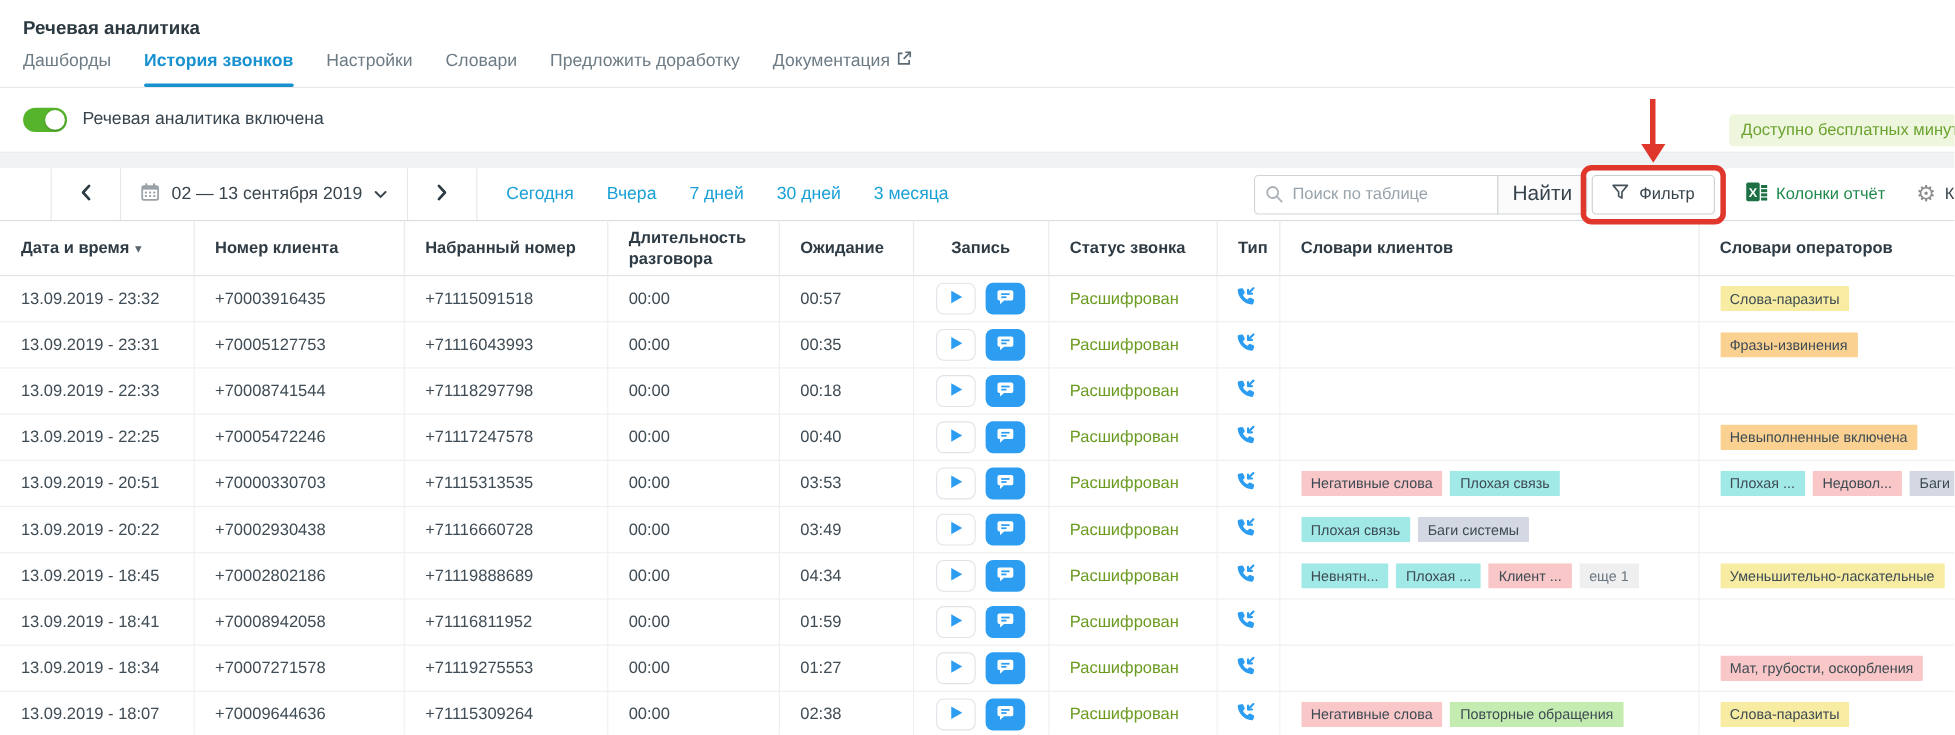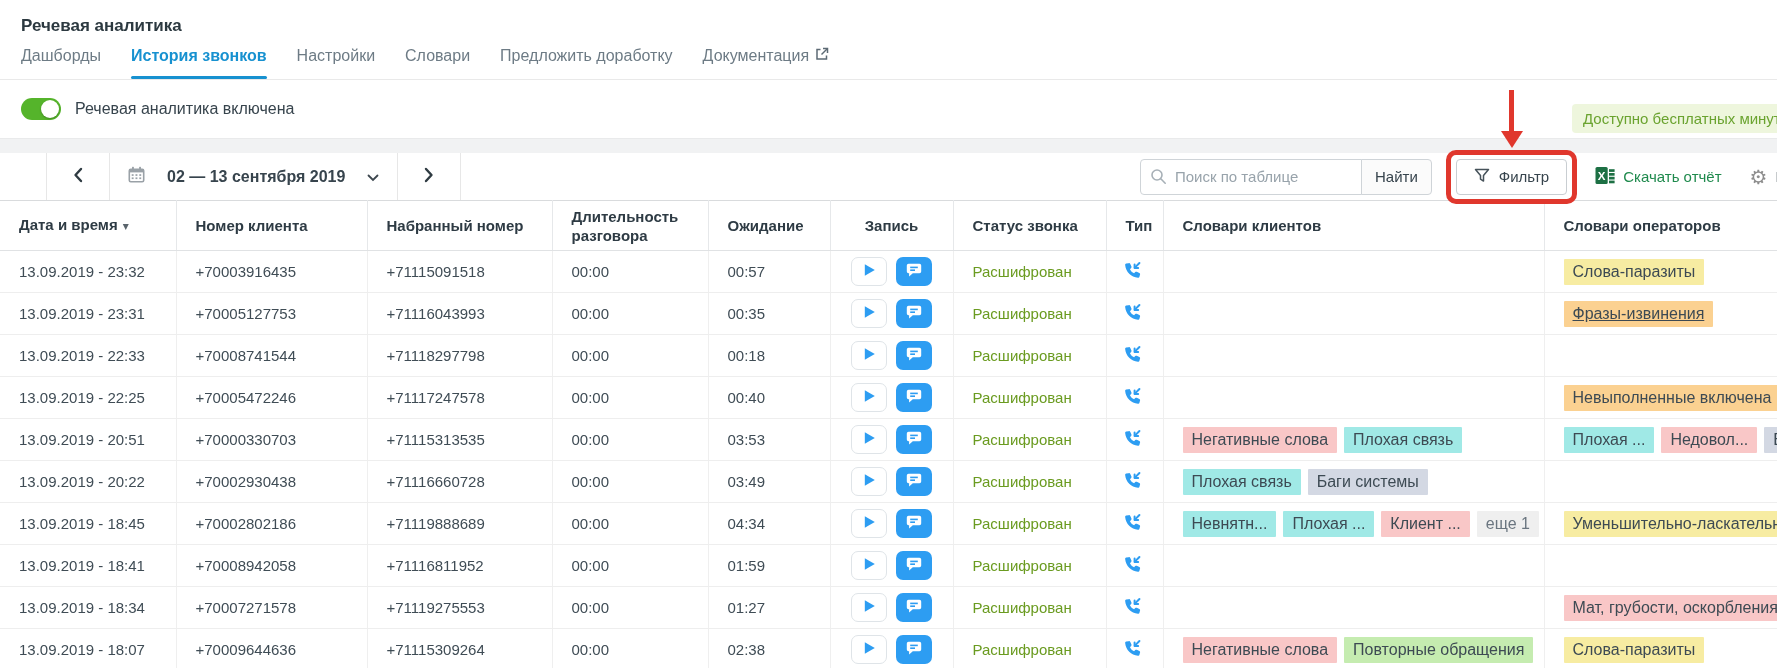--- a/index.html
+++ b/index.html
@@ -25,33 +25,33 @@
 
   .free-minutes-badge { position:absolute; top:104px; left:1572px; background:#eef6dd; color:#6aa32f; font-size:15px; padding:6px 11px; border-radius:4px; white-space:nowrap; }
 
   .band { height:15px; background:#f1f2f3; border-top:1px solid #e9eaeb; }
 
   
   .toolbar { position:relative; height:47px; display:flex; align-items:center; background:#fff; }
   .toolbar-left { display:flex; align-items:center; height:100%; margin-left:46px; }
   .vsep { width:1px; height:100%; background:#e7e7e7; flex:0 0 auto; }
   .nav-btn { height:100%; display:flex; align-items:center; padding:0 26px; background:none; border:none; cursor:pointer; }
-  .date-group { display:flex; align-items:center; gap:22px; padding:0 18px; height:100%; cursor:pointer;font-weight:bold; }
+  .date-group { display:flex; align-items:center; gap:11px; padding:0 18px; height:100%; cursor:pointer; }
   .date-text { font-size:16px; color:#37444d; white-space:nowrap; }
   .quick-links { display:flex; gap:30px; margin-left:26px; }
   .quick-link { font-size:16px; color:#18a0d6; cursor:pointer; white-space:nowrap; }
 
   .toolbar-right { position:absolute; left:1140px; top:0; height:100%; display:flex; align-items:center; white-space:nowrap; }
   .search-wrap { position:relative; }
   .search-wrap .mag { position:absolute; left:10px; top:9px; }
   .search-input { width:222px; height:36px; border:1px solid #cfd4d8; border-radius:4px 0 0 4px; padding:0 8px 0 34px; font-size:15px; color:#37444d; font-family:inherit; outline:none; background:#fff; }
   .search-input::placeholder { color:#98a3ab; }
-  .find-btn { height:36px; margin-left:-1px; border:1px solid #cfd4d8; border-radius:0 4px 4px 0; background:#fbfbfb; padding:0 13px; font-size:15px; color:#37444d; font-family:inherit; cursor:pointer; }
-
-  .filter-wrap { position:relative; margin-left:24px; }
+  .find-btn { height:36px; margin-left:-1px; border:1px solid #cfd4d8; border-radius:0 4px 4px 0; background:#fbfbfb; padding:0 13px; font-size:19px; color:#37444d; font-family:inherit; cursor:pointer; }
+
+  .filter-wrap { position:relative; margin-left:4px; }
   .filter-btn { height:36px; display:flex; align-items:center; gap:9px; padding:0 17px; border:1px solid #c9ced2; border-radius:4px; background:#fff; font-size:15px; color:#37444d; font-family:inherit; cursor:pointer; }
   .red-rect { position:absolute; inset:-9px -10px; border:5px solid #e0372d; border-radius:10px; pointer-events:none; z-index:6; }
   .red-arrow { position:absolute; bottom:calc(100% + 11px); left:50%; transform:translateX(-50%); display:flex; flex-direction:column; align-items:center; z-index:6; pointer-events:none; }
   .red-arrow .shaft { width:5px; height:42px; background:#e0372d; }
   .red-arrow .head { width:0; height:0; border:11px solid transparent; border-bottom:none; border-top:17px solid #e0372d; margin-top:-1px; }
 
   .download-btn { display:flex; align-items:center; gap:8px; margin-left:28px; color:#1f8a4d; font-size:15px; cursor:pointer; }
   .columns-btn { display:flex; align-items:center; gap:8px; margin-left:28px; font-size:15px; color:#37444d; cursor:pointer; }
   .gear { font-size:20px; color:#8d8d8d; line-height:1; }
 
@@ -63,21 +63,21 @@
   tbody td { height:42px; border-bottom:1px solid #eee; border-right:1px solid #efefef; font-size:15px; color:#3f4c55; padding-left:19px; vertical-align:middle; overflow:hidden; }
   tbody td:last-child { border-right:none; }
   td.rec { padding:0; }
   td.rec .rec-inner { display:flex; justify-content:center; align-items:center; gap:9px; }
   .play-btn { width:36px; height:29px; border:1px solid #dfe4e8; border-radius:7px; background:#fff; display:flex; align-items:center; justify-content:center; cursor:pointer; }
   .chat-btn { width:36px; height:29px; border:none; border-radius:7px; background:#2d9df2; display:flex; align-items:center; justify-content:center; cursor:pointer; }
   td.status { color:#6a9b20; }
   td.type { padding-left:15px; }
   .sort-caret { color:#5a646c; font-size:12px; margin-left:5px; }
   .tags { display:flex; gap:7px; overflow:hidden; align-items:center; }
-  .tag { flex:0 0 auto; padding:4px 9px; border-radius:1px; font-size:16px; color:#3d4a53; white-space:nowrap; cursor:pointer; }
+  .tag { flex:0 0 auto; padding:4px 9px; border-radius:1px; font-size:13px; color:#3d4a53; white-space:nowrap; cursor:pointer; }
   .tag.more { color:#6b7680; background:#efefef; }
 </style>
 </head>
 <body>
 
 <div class="app">
 
   <div class="page-title">Речевая аналитика</div>
 
   <nav class="tabs">
@@ -156,20 +156,27 @@
       <button class="nav-btn">
         <span>
           <svg width="10" height="16" viewBox="0 0 10 16" fill="none" stroke="#2f3b42" stroke-width="2.4" stroke-linecap="round" stroke-linejoin="round">
               <path d="M2 2 L7.5 8 L2 14"></path>
             </svg>
         </span>
       </button>
       <div class="vsep"></div>
     </div>
 
+    <div class="quick-links">
+        <span class="quick-link">Сегодня</span>
+        <span class="quick-link">Вчера</span>
+        <span class="quick-link">7 дней</span>
+        <span class="quick-link">30 дней</span>
+        <span class="quick-link">3 месяца</span>
+      </div>
 
     <div class="toolbar-right">
       <div class="search-wrap">
         <span class="mag">
           <svg width="17" height="17" viewBox="0 0 17 17" fill="none" stroke="#a7b0b7" stroke-width="1.6">
               <circle cx="7" cy="7" r="5"></circle>
               <path d="M10.8 10.8 L15.2 15.2" stroke-linecap="round"></path>
             </svg>
         </span>
         <input class="search-input" type="text" value="" placeholder="Поиск по таблице" style="">
@@ -198,21 +205,21 @@
               <rect x="0.5" y="1" width="12.2" height="17" rx="1.6" fill="#1d7044"></rect>
               <text x="6.6" y="14" font-size="11.5" font-weight="bold" fill="#ffffff" text-anchor="middle" font-family="Liberation Sans, sans-serif">X</text>
               <g fill="#1d7044">
                 <rect x="14" y="3.2" width="5.6" height="2.7"></rect>
                 <rect x="14" y="7" width="5.6" height="2.7"></rect>
                 <rect x="14" y="10.8" width="5.6" height="2.7"></rect>
                 <rect x="14" y="14.6" width="5.6" height="2.7"></rect>
               </g>
             </svg>
         </span>
-        <span>Скачать отчёт</span>
+        <span>Колонки отчёт</span>
       </div>
 
       <div class="columns-btn">
         <span class="gear">⚙</span>
         <span>Колонки</span>
       </div>
     </div>
   </div>
 
   <table>
@@ -306,21 +313,21 @@
           <td class="type"><span><svg width="21" height="21" viewBox="0 0 20 20">
                 <path d="M6.4 3 c0.6 -0.2 1.2 0.1 1.5 0.7 l1.1 2.4 c0.2 0.5 0.1 1.1 -0.3 1.5 L7.6 8.7 c0.8 1.8 2.1 3.1 3.9 3.9 l1.1 -1.1 c0.4 -0.4 1 -0.5 1.5 -0.3 l2.4 1.1 c0.6 0.3 0.9 0.9 0.7 1.5 l-0.6 2.2 c-0.2 0.6 -0.8 1.1 -1.4 1 C8.7 16.4 3.6 11.3 3 4.8 c-0.1 -0.6 0.4 -1.2 1 -1.4 Z" fill="#2d9df2"></path>
                 <path d="M16.6 2.9 L12.2 7.3" stroke="#2d9df2" stroke-width="1.9" fill="none" stroke-linecap="round"></path>
                 <path d="M12 4.2 L12 7.6 L15.4 7.6" stroke="#2d9df2" stroke-width="1.9" fill="none" stroke-linecap="round" stroke-linejoin="round"></path>
               </svg></span></td>
           <td>
             <div class="tags"></div>
           </td>
           <td>
             <div class="tags">
-              <span class="tag" style="background: rgb(251, 209, 145); text-decoration: underline;">Фразы-извинения</span>
+              <span class="tag" style="background: rgb(251, 209, 145);">Фразы-извинения</span>
             </div>
           </td>
         </tr>
         <tr>
           <td>13.09.2019 - 22:33</td>
           <td>+70008741544</td>
           <td>+71118297798</td>
           <td>00:00</td>
           <td>00:18</td>
           <td class="rec">

